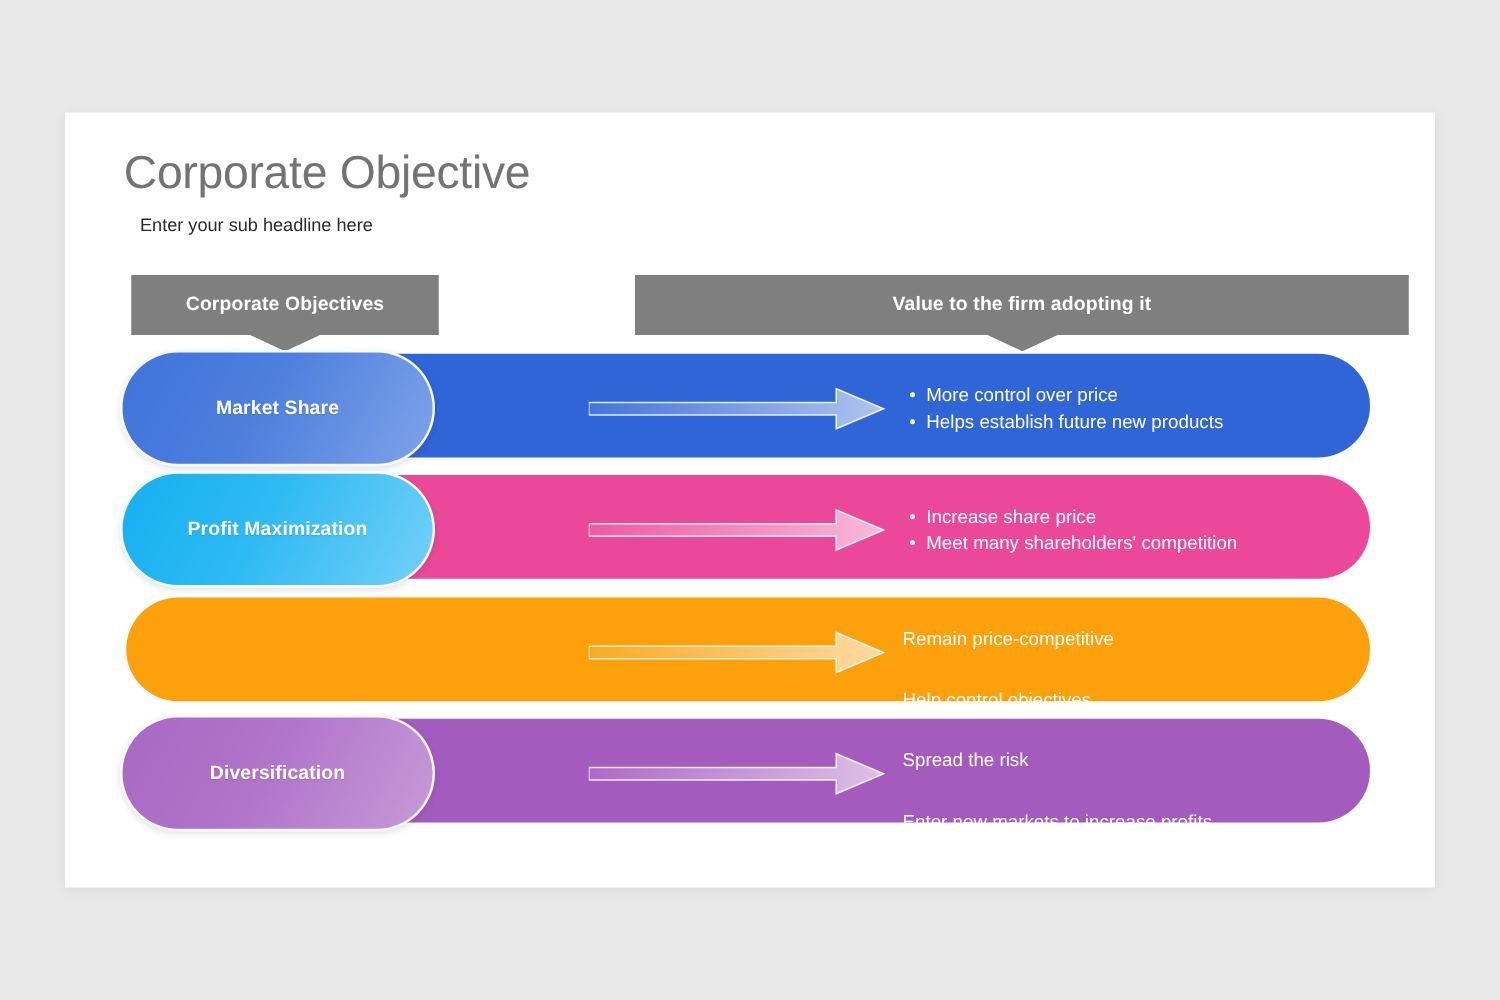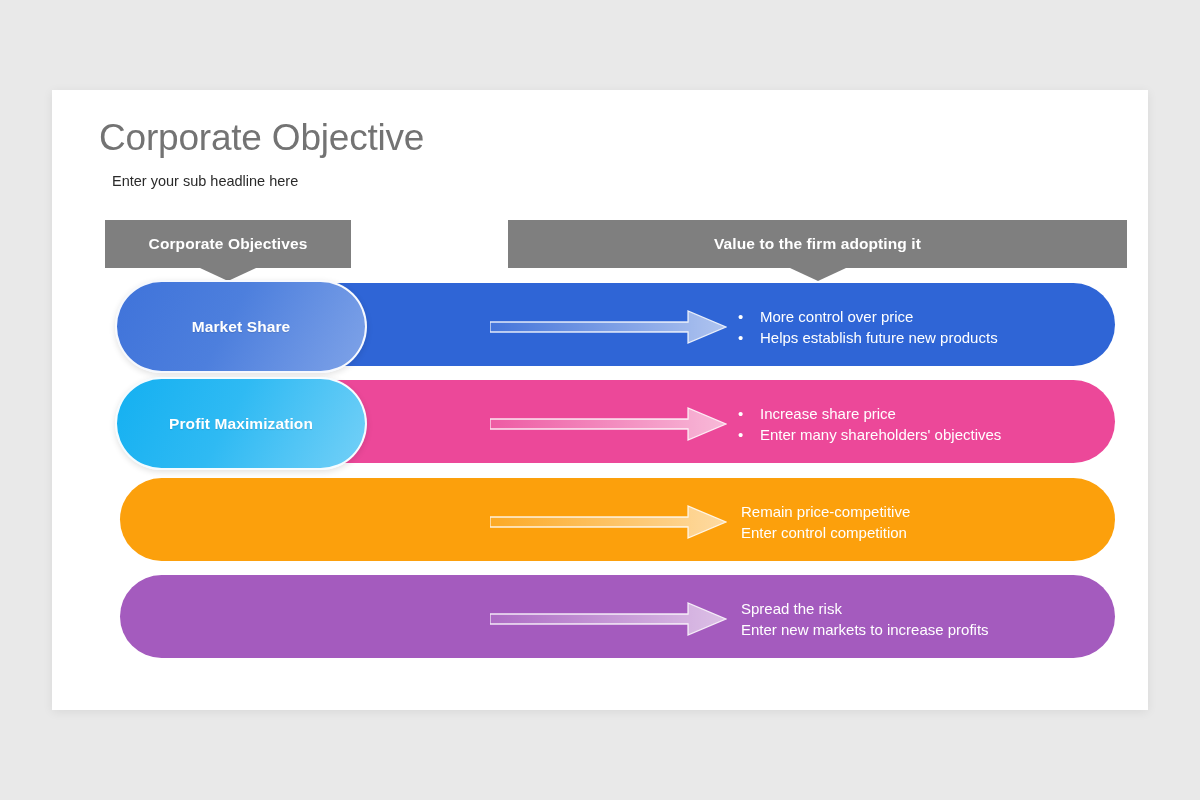--- a/index.html
+++ b/index.html
@@ -72,24 +72,25 @@
     border-left: 28px solid transparent;
     border-right: 28px solid transparent;
     border-top: 13px solid #7f7f7f;
   }
   #header-left  { left: 105px; top: 220px; width: 246px; }
   #header-right { left: 508px; top: 220px; width: 619px; }
 
   
   .row {
     position: absolute;
-    left: 120px;
+    left: 101px;
     width: 995px;
     height: 83px;
     border-radius: 44px;
+    text-align: center;
   }
   .row-0 { top: 283px; background: #2f65d6; }
   .row-1 { top: 380px; background: #ec4899; }
   .row-2 { top: 478px; background: #fca00c; }
   .row-3 { top: 575px; background: #a45bbe; }
 
   
   .pill {
     position: absolute;
     left: -5px;
@@ -149,21 +150,21 @@
     align-items: baseline;
   }
   .values.bulleted .value-line { padding-left: 0; }
   .bullet-dot {
     display: inline-block;
     width: 22px;
     flex: 0 0 22px;
     color: #ffffff;
     font-size: 15px;
   }
-  .values.plain .value-line { padding-left: 3px; }
+  .values.plain .value-line { padding-left: 3px; margin-top: 28px; }
 </style>
 </head>
 <body>
 
 <div id="slide-card"></div>
 
 <div id="page-title">Corporate Objective</div>
 <div id="page-subtitle">Enter your sub headline here</div>
 
 <div class="col-header" id="header-left">
@@ -218,21 +219,21 @@
       <path d="M0,13 L198,13 L198,2 L236,18 L198,34 L198,23 L0,23 Z" fill="url(#ag1)" stroke="#ffffff" stroke-width="1.3" stroke-opacity="0.85"></path>
     </svg>
   </div>
   <div class="values bulleted">
     <div class="value-line">
       <span class="bullet-dot">•</span>
       <span>Increase share price</span>
     </div>
     <div class="value-line">
       <span class="bullet-dot">•</span>
-      <span>Enter many shareholders' objectives</span>
+      <span>Meet many shareholders' competition</span>
     </div>
   </div>
 </div>
 
 <div class="row row-2">
   <div class="arrow">
     <svg viewBox="0 0 237 36" xmlns="http://www.w3.org/2000/svg">
       <defs>
         <linearGradient id="ag2" x1="0" y1="0" x2="1" y2="0">
           <stop offset="0%" stop-color="#ffffff" stop-opacity="0.10"></stop>
@@ -242,26 +243,29 @@
       <path d="M0,13 L198,13 L198,2 L236,18 L198,34 L198,23 L0,23 Z" fill="url(#ag2)" stroke="#ffffff" stroke-width="1.3" stroke-opacity="0.85"></path>
     </svg>
   </div>
   <div class="values plain">
     <div class="value-line">
 
       <span>Remain price-competitive</span>
     </div>
     <div class="value-line">
 
-      <span>Enter control competition</span>
+      <span>Help control objectives</span>
     </div>
   </div>
 </div>
 
 <div class="row row-3">
+  <div class="pill">
+    <span class="pill-label">Diversification</span>
+  </div>
   <div class="arrow">
     <svg viewBox="0 0 237 36" xmlns="http://www.w3.org/2000/svg">
       <defs>
         <linearGradient id="ag3" x1="0" y1="0" x2="1" y2="0">
           <stop offset="0%" stop-color="#ffffff" stop-opacity="0.10"></stop>
           <stop offset="100%" stop-color="#ffffff" stop-opacity="0.62"></stop>
         </linearGradient>
       </defs>
       <path d="M0,13 L198,13 L198,2 L236,18 L198,34 L198,23 L0,23 Z" fill="url(#ag3)" stroke="#ffffff" stroke-width="1.3" stroke-opacity="0.85"></path>
     </svg>

